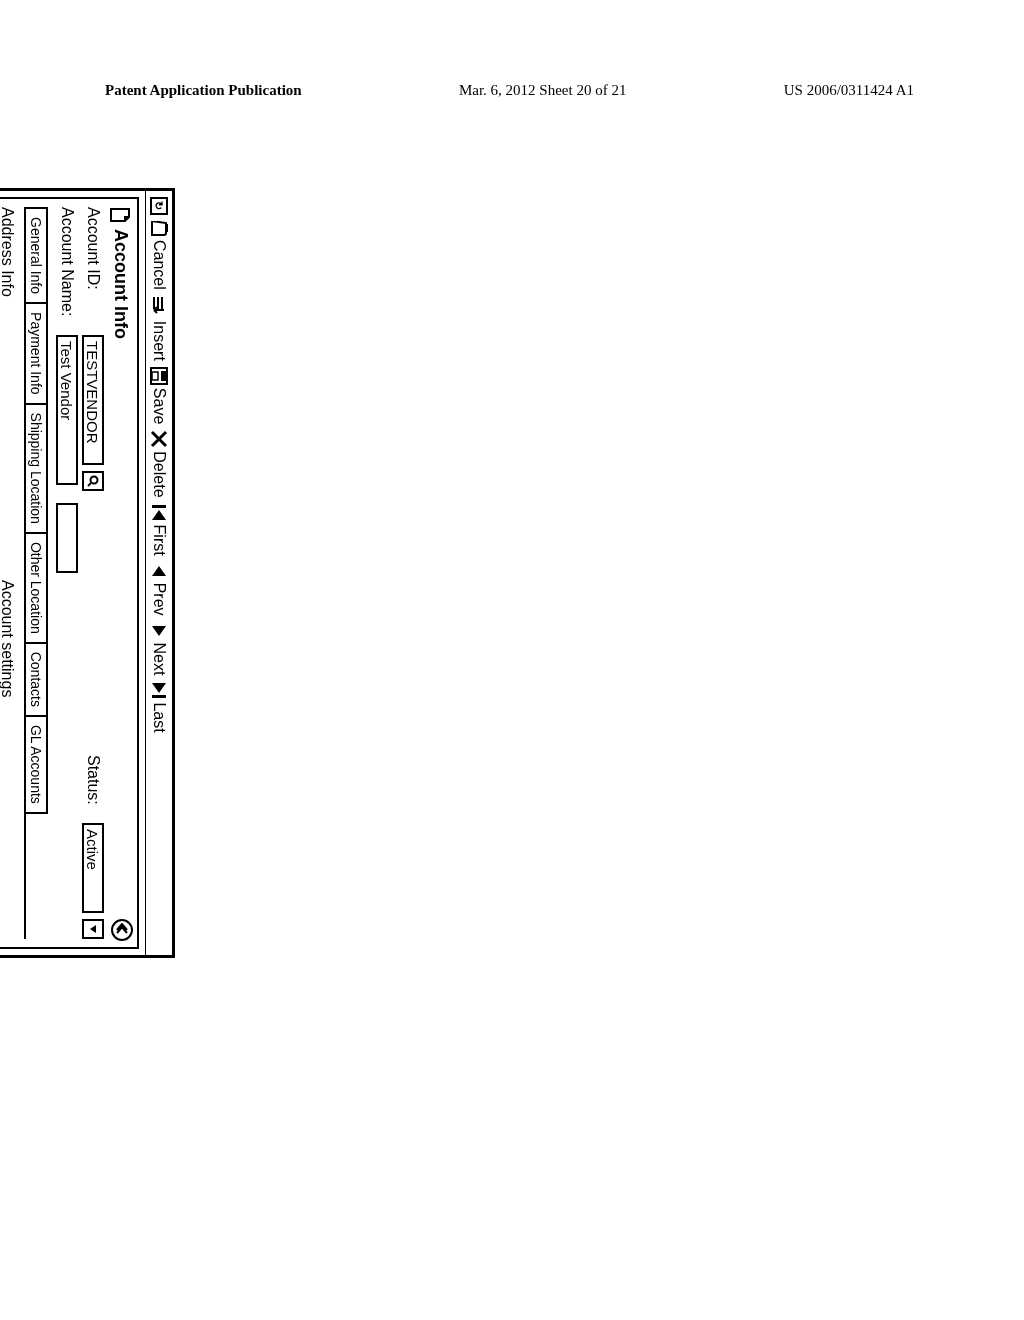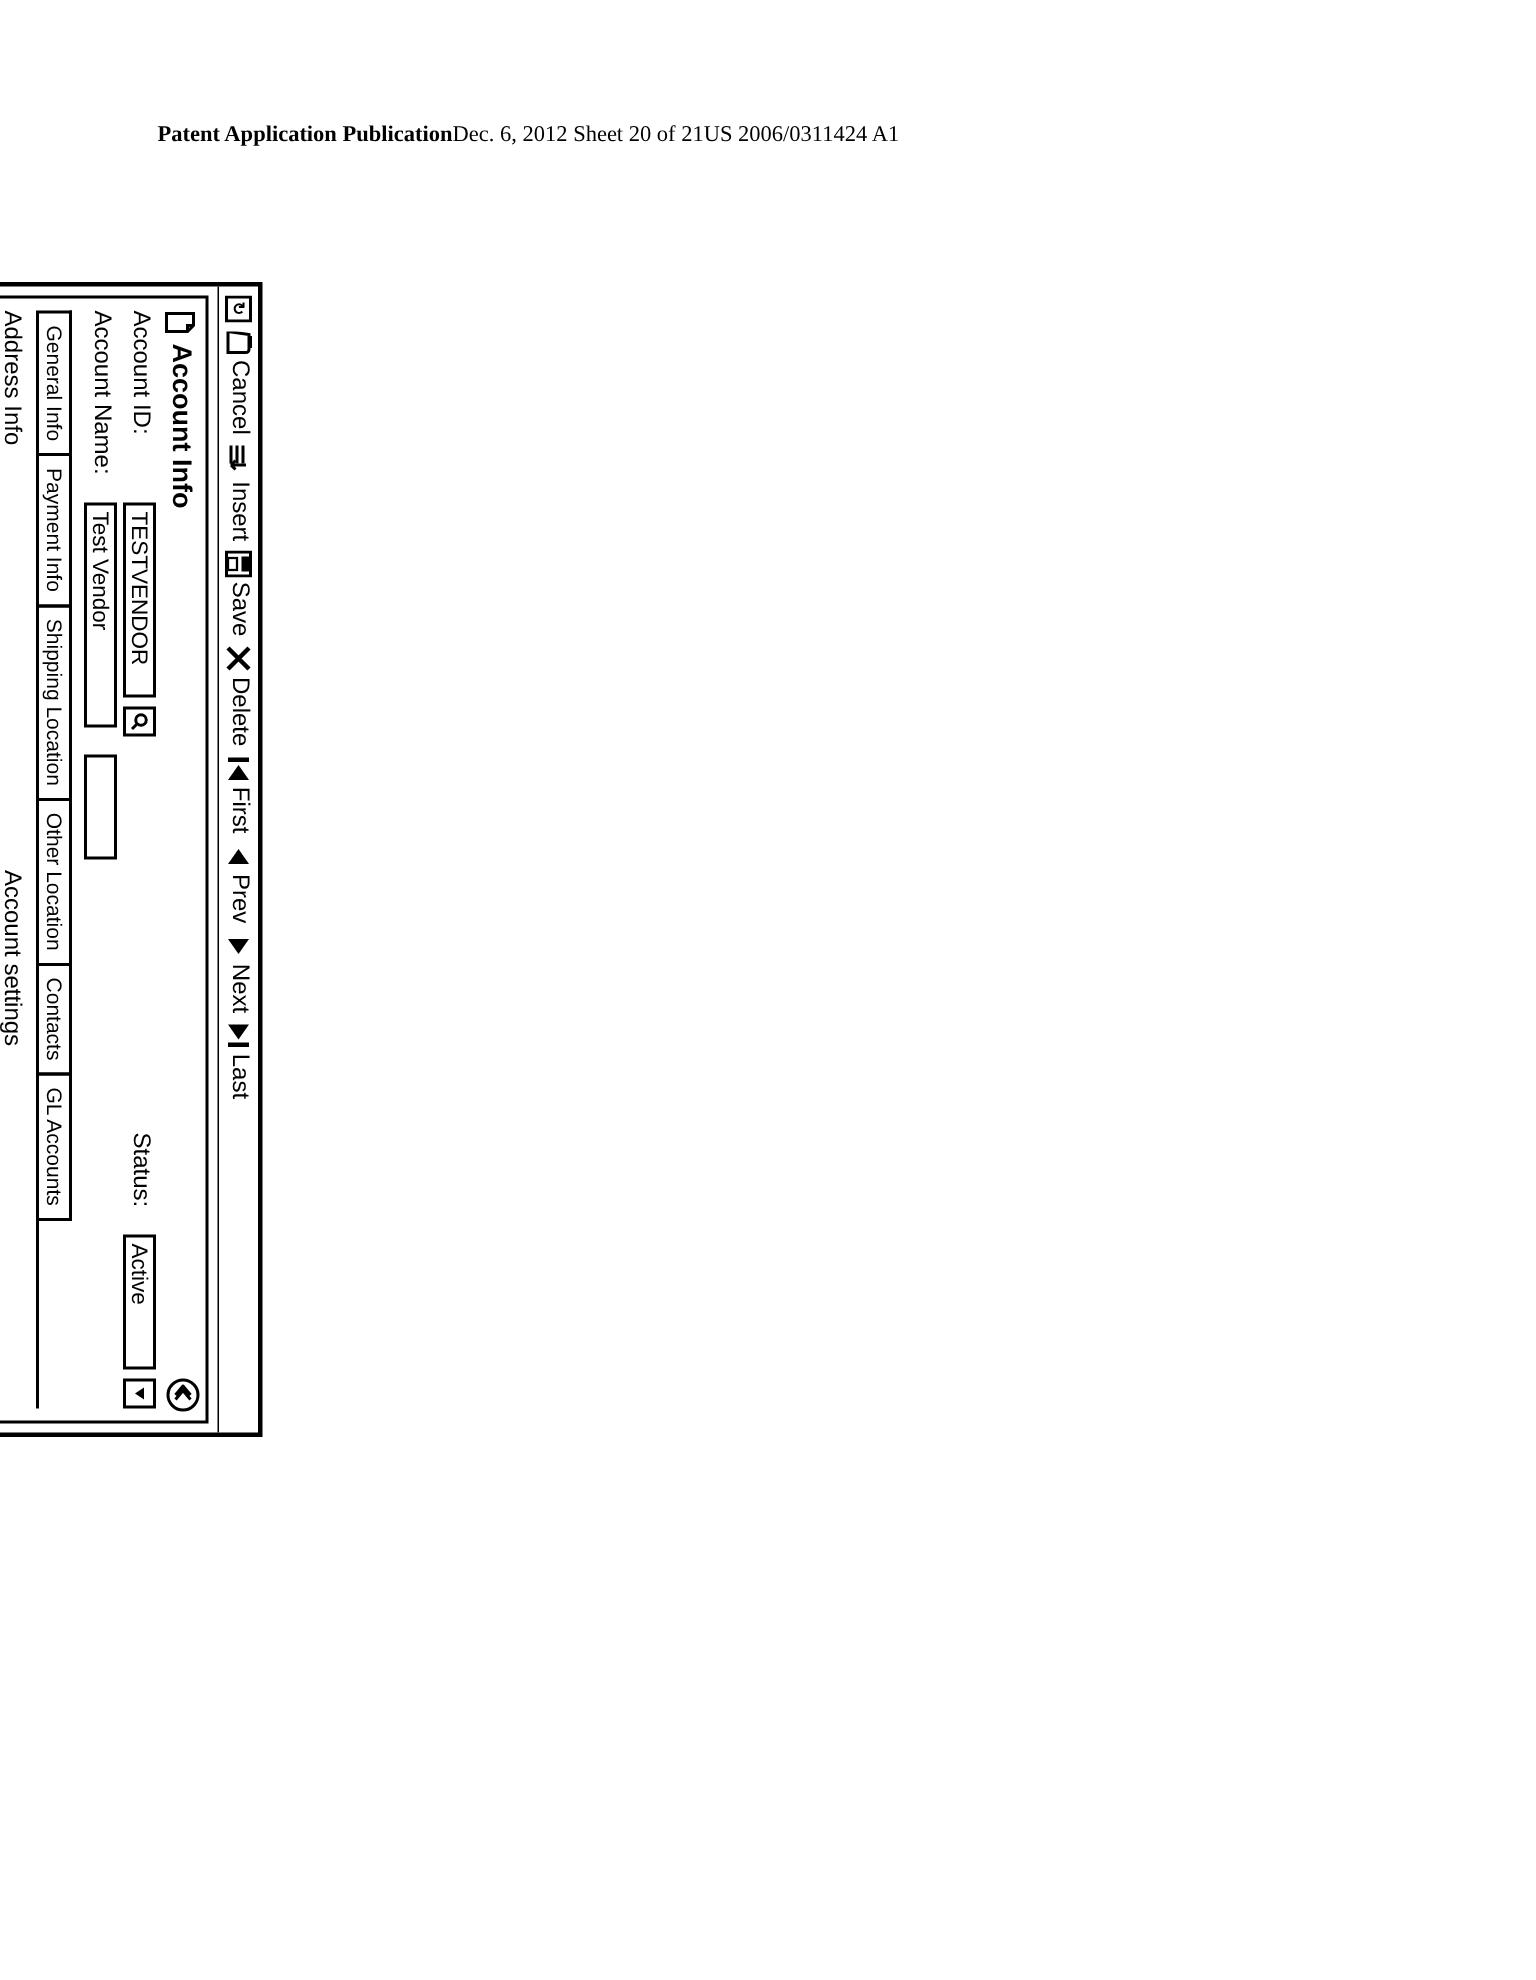--- a/index.html
+++ b/index.html
@@ -9,20 +9,21 @@
     width: 1024px;
     height: 1320px;
     position: relative;
   }
   .page-header {
     position: absolute;
     top: 82px;
     left: 105px;
     right: 110px;
     display: flex;
+    justify-content: space-between;
     font-size: 15px;
     font-family: "Times New Roman", serif;
   }
   .page-header .left { font-weight: bold; }
   .page-header .right { }
   .figure-wrap {
     position: absolute;
     top: 188px;
     left: 175px;
     transform: rotate(90deg);
@@ -109,21 +110,21 @@
     gap: 14px;
   }
   .col { flex: 1; }
   .grp-title { font-size: 16px; margin-bottom: 4px; }
 </style>
 </head>
 <body>
 
 <div class="page-header">
   <span class="left">Patent Application Publication</span>
-  <span>Dec. 6, 2012   Sheet 20 of 21</span>
+  <span>Mar. 6, 2012   Sheet 20 of 21</span>
   <span class="right">US 2006/0311424 A1</span>
 </div>
 
 <div class="figure-wrap">
 
 <div class="window">
 
   <div class="toolbar">
     <span class="tool-icon">
       <svg width="18" height="18" viewBox="0 0 18 18">

